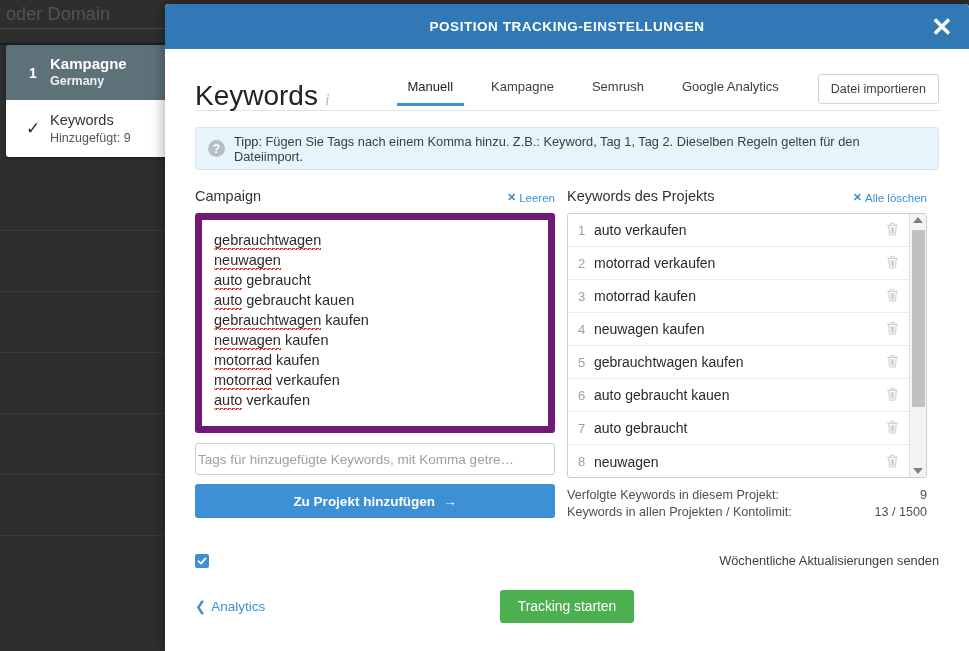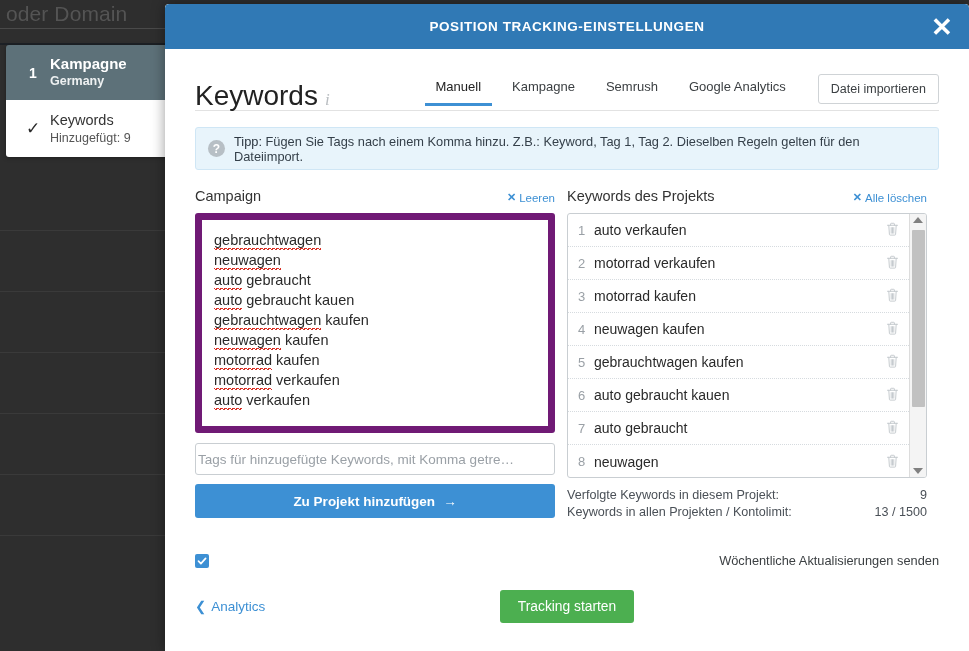--- a/index.html
+++ b/index.html
@@ -12,21 +12,21 @@
   body { background: #2e2e2e; position: relative; }
 
   
   #bg-layer { position: absolute; inset: 0; background: #2e2e2e; }
   #bg-topbar {
     position: absolute; left: 0; top: 0; width: 497px; height: 29px;
     border-bottom: 1px solid #4a4a4a;
     display: flex; align-items: center;
   }
   #bg-topbar-text {
-    color: #545454; font-size: 21px; padding-left: 6px; letter-spacing: .1px;
+    color: #545454; font-size: 18px; padding-left: 6px; letter-spacing: .1px;
   }
   #bg-subbar {
     position: absolute; left: 0; top: 30px; width: 497px; height: 15px;
     border-bottom: 2px solid #1d2126;
   }
   .bg-row {
     position: absolute; left: 0; width: 497px; height: 61px;
     border-bottom: 1px solid #3a3a3a;
   }
 
@@ -92,21 +92,21 @@
     padding-bottom: 0; height: 44px;
   }
   #page-title-wrap { display: flex; align-items: baseline; gap: 7px; }
   #page-title {
     font-size: 28px; color: #222222; font-weight: normal; line-height: 1;
   }
   #info-icon {
     font-family: "Liberation Serif", serif; font-style: italic;
     color: #b9bdc1; font-size: 17px; line-height: 1;
   }
-  #tabs-wrap { display: flex; align-items: center; gap: 9px; }
+  #tabs-wrap { display: flex; align-items: center; gap: 16px; }
   .tab {
     font-size: 13px; color: #3c4043; padding: 0 11px 9px 11px;
     cursor: pointer; border-bottom: 3px solid transparent;
     white-space: nowrap;
   }
   .tab.active { color: #222222; border-bottom-color: #3d90d4; }
   #import-button {
     margin-left: 12px; margin-bottom: 6px;
     border: 1px solid #cfd3d6; background: #ffffff; color: #3c4043;
     font-size: 12.5px; padding: 7px 12px; border-radius: 3px;

